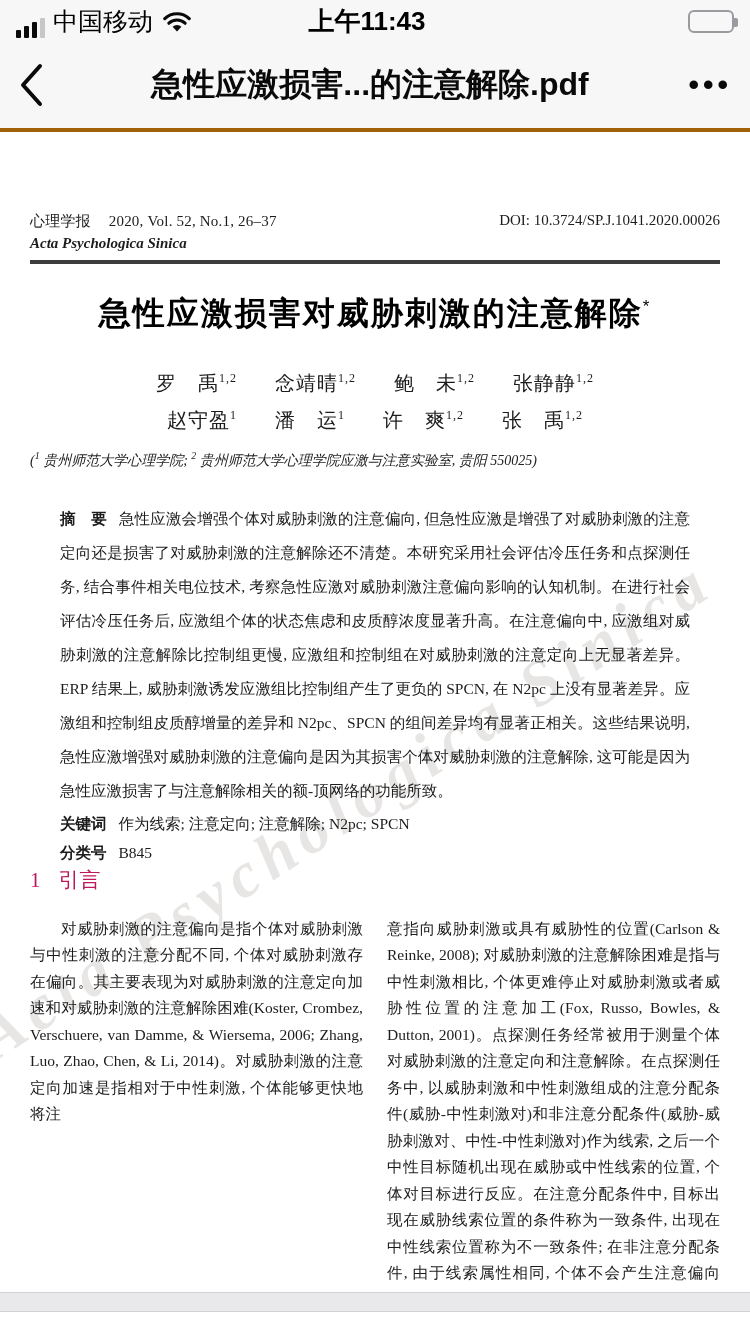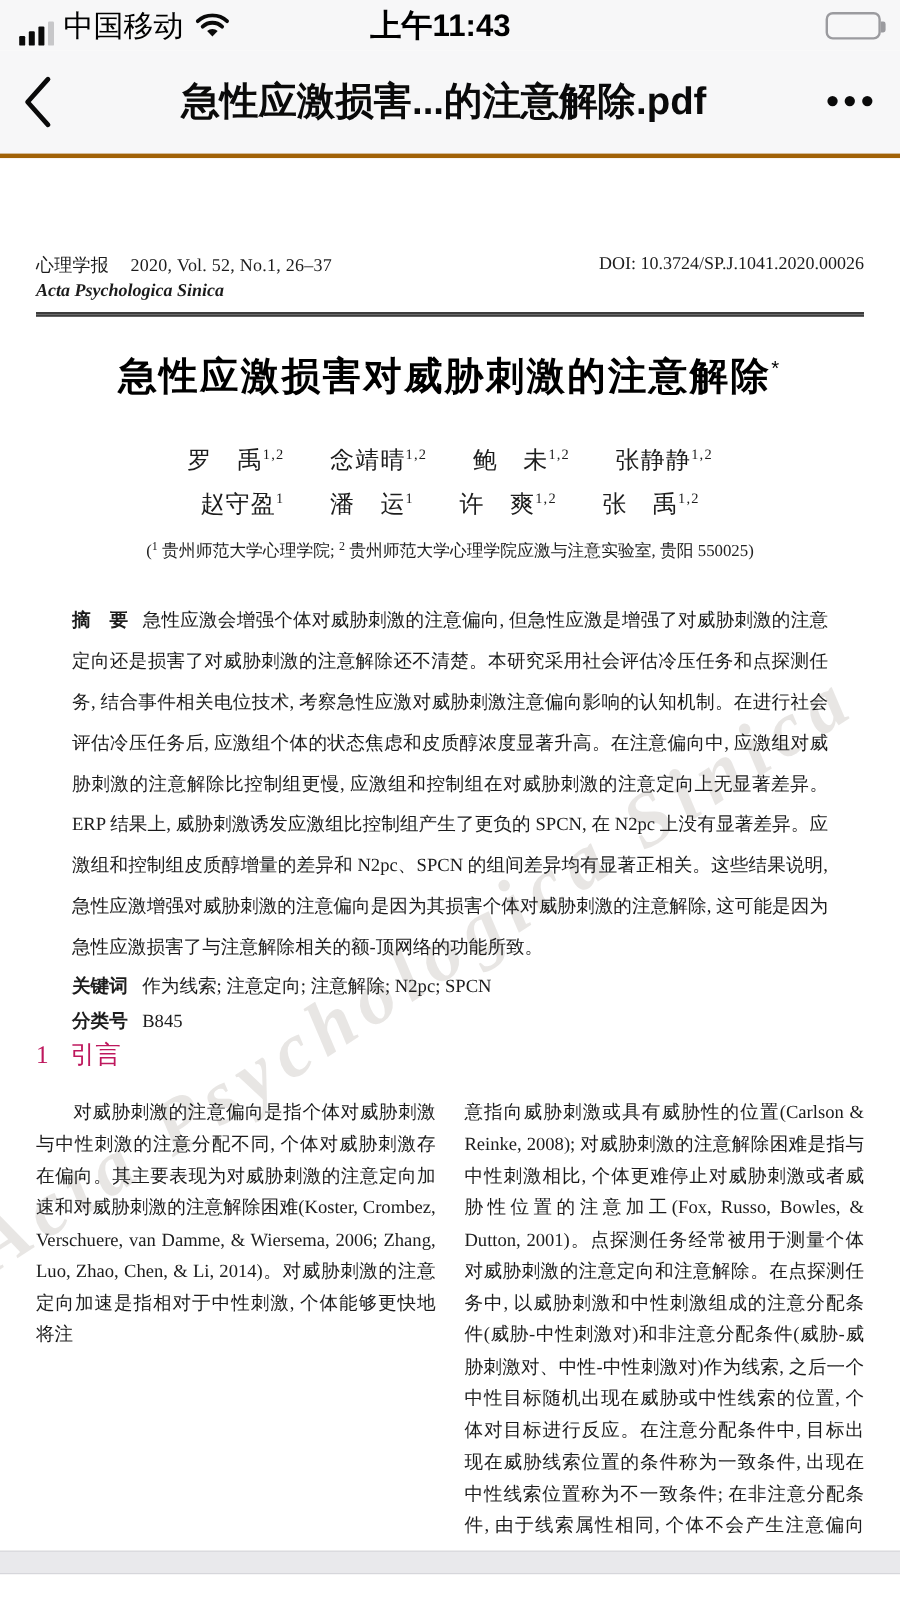--- a/index.html
+++ b/index.html
@@ -58,21 +58,21 @@
   .paper-title { margin-top:28px; text-align:center; font-size:32px; font-weight:700;
                  font-family:"Liberation Sans","DejaVu Sans",sans-serif;
                  letter-spacing:2px; color:#000; }
   .paper-title sup { font-size:17px; font-weight:400; }
 
   .authors { margin-top:34px; text-align:center; font-size:20px; letter-spacing:1px; }
   .authors .row { margin-top:10px; }
   .authors .au { margin:0 16px; white-space:nowrap; }
   .authors sup { font-size:12px; }
 
-  .affiliation { margin-top:16px; text-align:center; font-size:14px; color:#222; }
+  .affiliation { margin-top:16px; font-size:14px; color:#222;font-style:italic; }
   .affiliation sup { font-size:10px; }
 
   .abstract { margin:32px 30px 0 30px; font-size:15.5px; line-height:34px;
               text-align:justify; }
   .b-label { font-weight:700; font-family:"Liberation Sans","DejaVu Sans",sans-serif;
              margin-right:12px; }
   .kv-line { margin:2px 30px 0 30px; font-size:15.5px; line-height:27px; }
 
   .sec-heading { font-size:21px; color:#be185d; }
   .sec-heading .num { margin-right:18px; }

